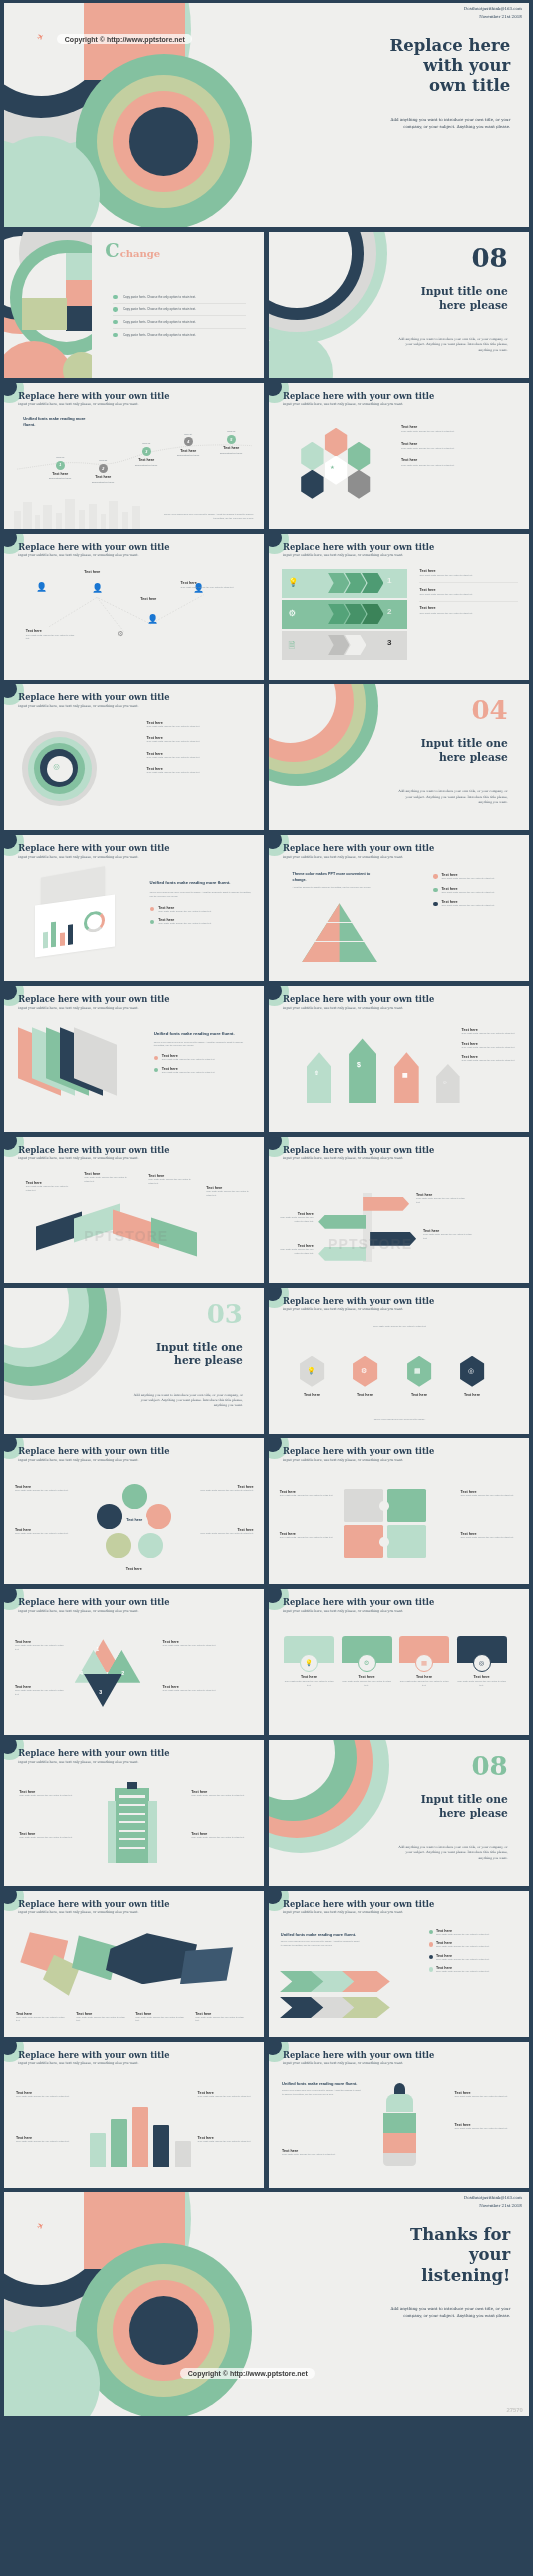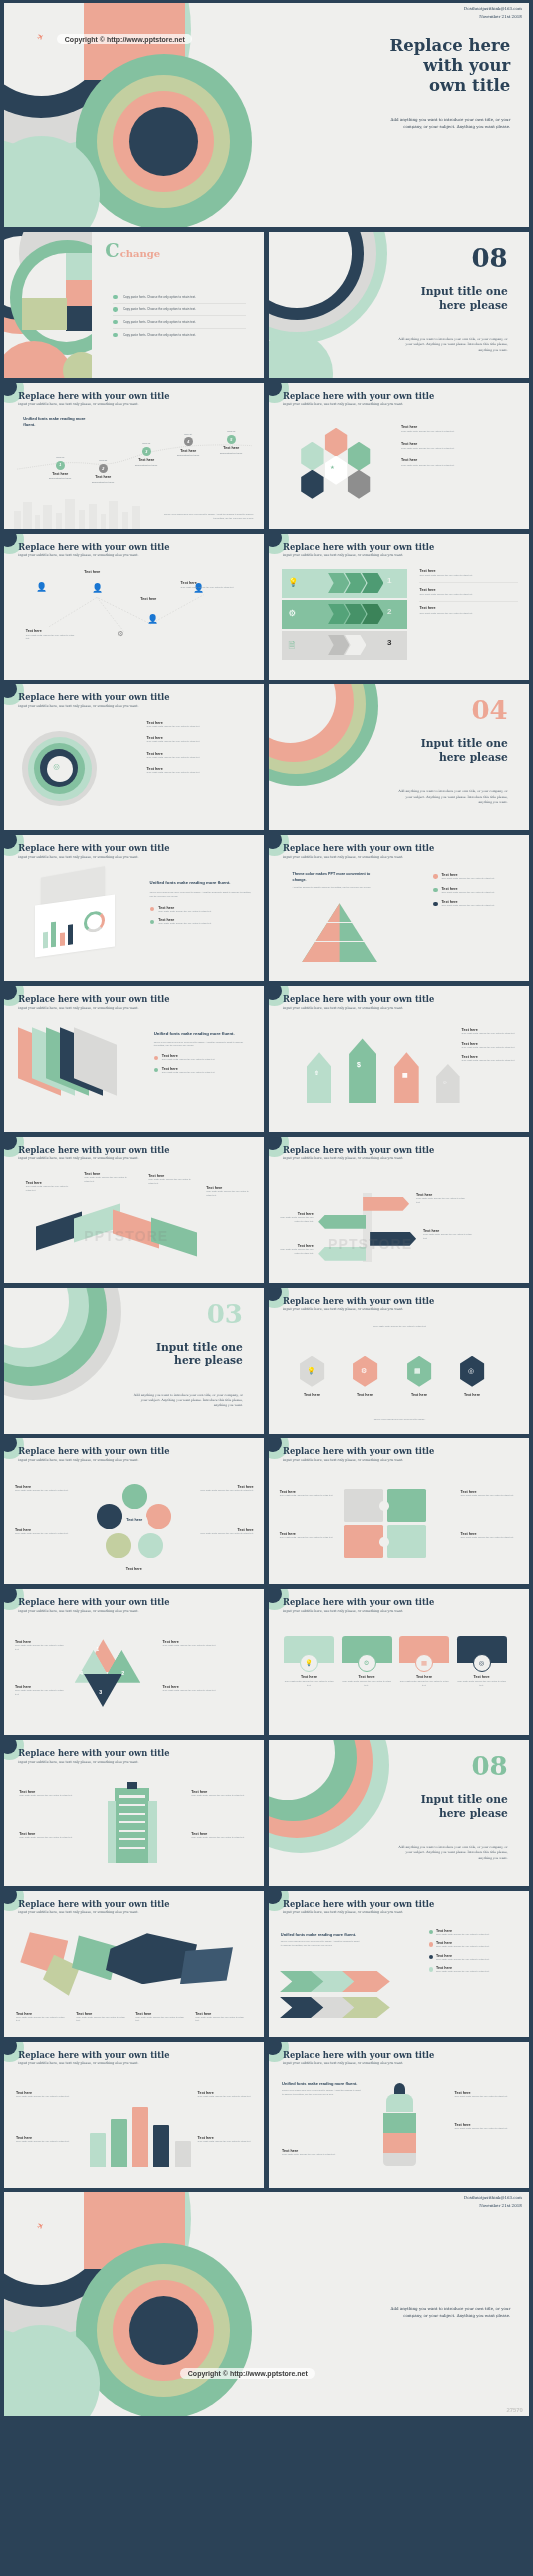--- a/index.html
+++ b/index.html
@@ -1057,19 +1057,24 @@
       <div class="c" style="left:125px;top:104px;width:69px;height:69px;background:#2b4257;"></div>
       <div class="c" style="left:-21.4px;top:133px;width:117px;height:117px;background:#b9ddcb;"></div>
       <div style="position:absolute;left:33px;top:29px;color:#ee8b74;font-size:8.5px;transform:rotate(-28deg);">✈</div>
     </div>
 
     <div class="cover-head">
       <div>Dosthnotjustthink@163.com</div>
       <div>November 21st 2018</div>
     </div>
 
+    <div class="cover-title">
+      <div>Thanks for</div>
+      <div>your</div>
+      <div>listening!</div>
+    </div>
     <div class="cover-body">Add anything you want to introduce your own title, or your company, or your subject. Anything you want please.</div>
     <div class="wm big" style="left:176px;top:176px;">Copyright © http://www.pptstore.net</div>
     <div class="page-no">27570</div>
   </div>
 
 </div>
 
 
 </body></html>

